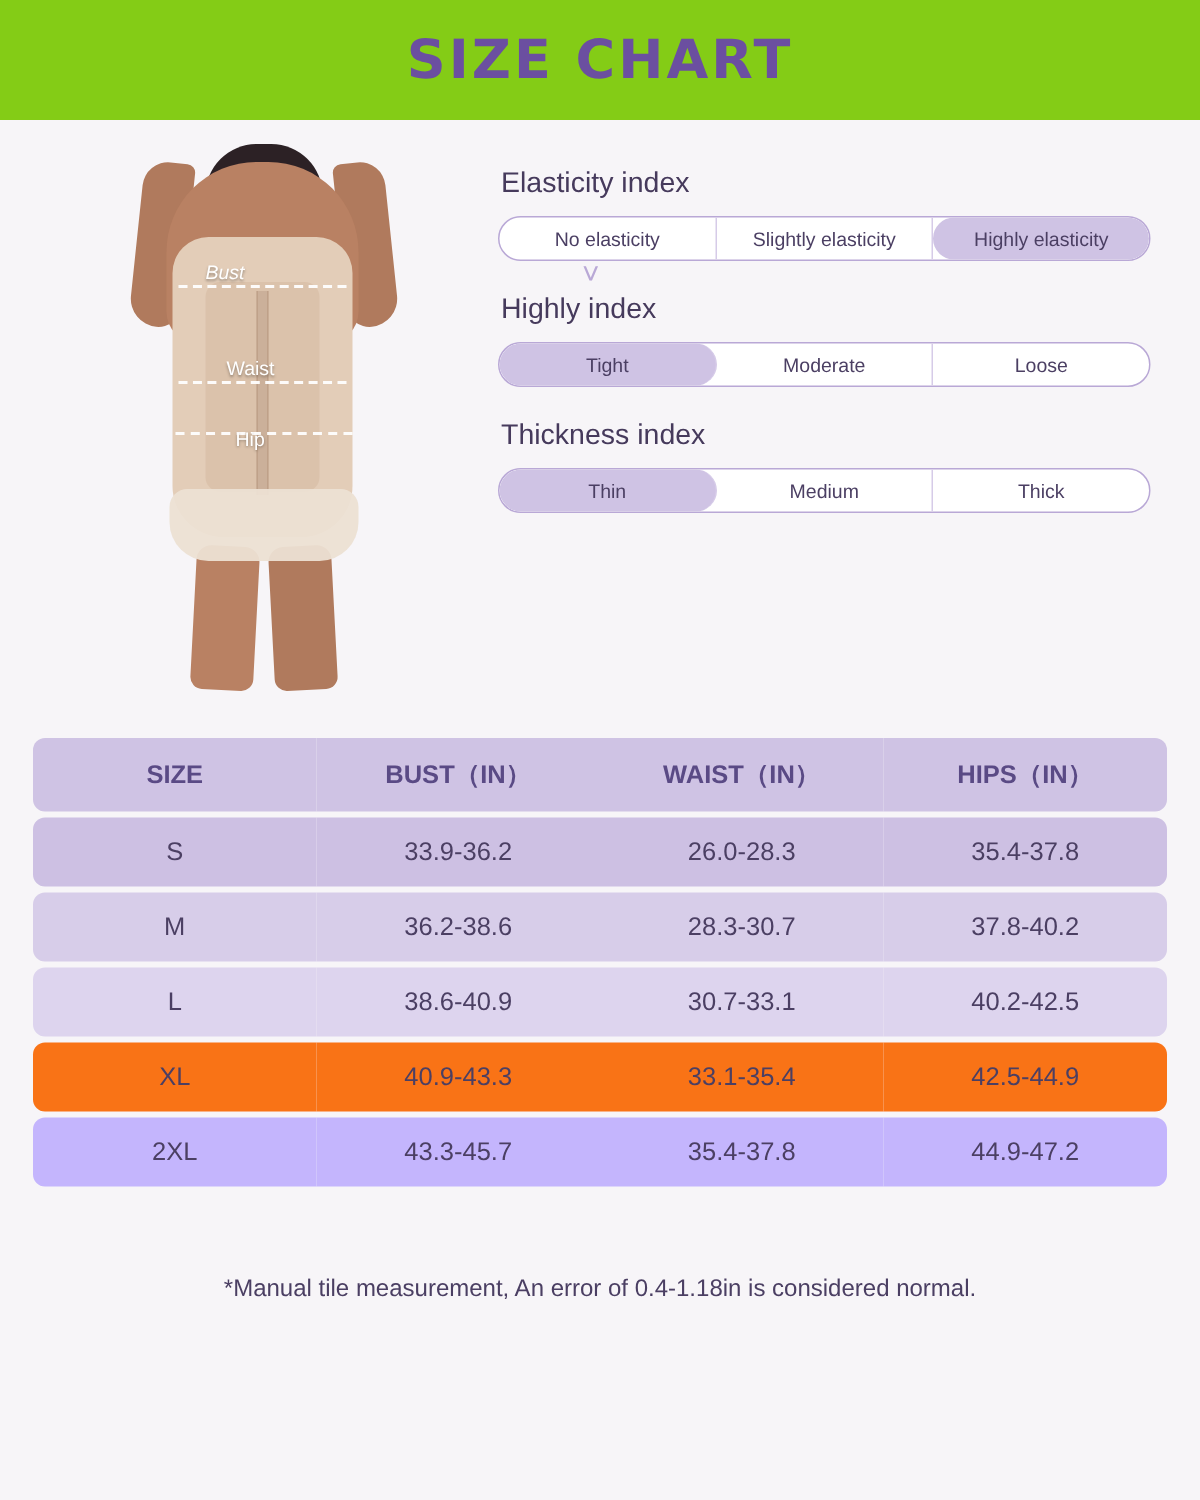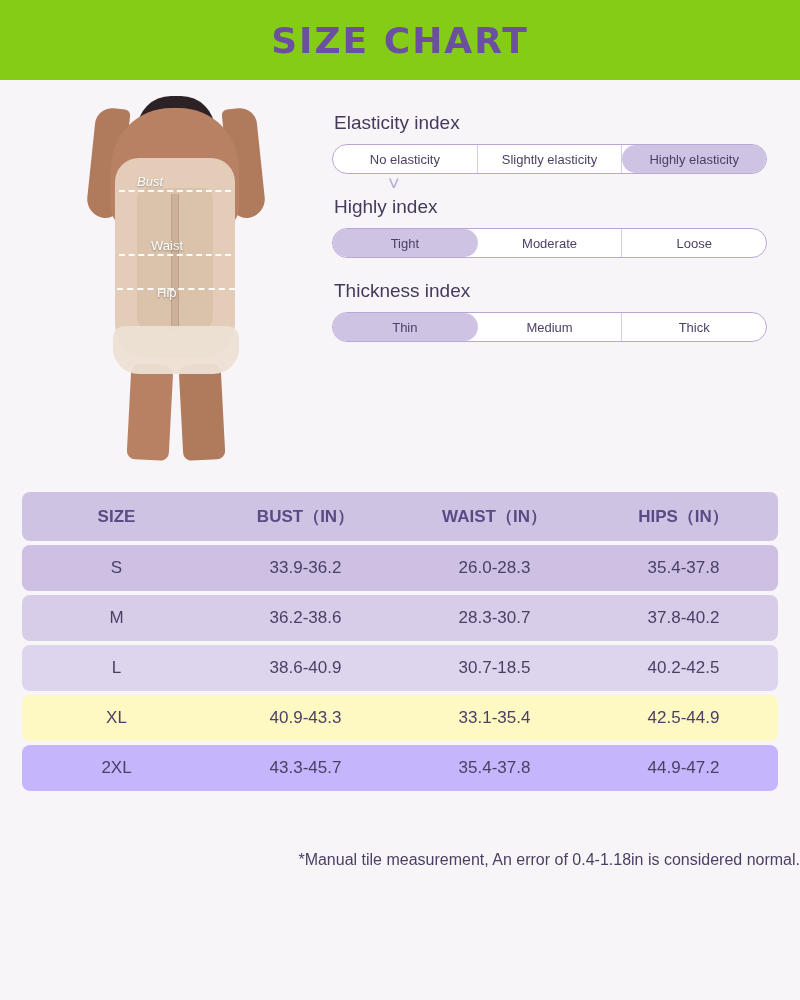--- a/index.html
+++ b/index.html
@@ -210,25 +210,25 @@
     font-size: 17px;
     color: #4b3f63;
     padding: 13px 0;
     text-align: center;
   }
   tbody tr td:first-child { border-radius: 8px 0 0 8px; }
   tbody tr td:last-child { border-radius: 0 8px 8px 0; }
   tbody tr:nth-child(1) td { background: #cdc0e3; }
   tbody tr:nth-child(2) td { background: #d7cde9; }
   tbody tr:nth-child(3) td { background: #ddd4ee; }
-  tbody tr:nth-child(4) td { background: #fef9c3; }
+  tbody tr:nth-child(4) td { background: #f97316; }
   tbody tr:nth-child(5) td { background: #c4b5fd; }
 
   .footnote {
-    text-align: right;
+    text-align: center;
     font-size: 16px;
     color: #4b3f63;
     margin-top: 56px;
   }
 </style>
 </head>
 <body>
 
 <div class="header">
   <div class="header-title">SIZE CHART</div>
@@ -313,21 +313,21 @@
       </tr>
       <tr>
         <td>M</td>
         <td>36.2-38.6</td>
         <td>28.3-30.7</td>
         <td>37.8-40.2</td>
       </tr>
       <tr>
         <td>L</td>
         <td>38.6-40.9</td>
-        <td>30.7-18.5</td>
+        <td>30.7-33.1</td>
         <td>40.2-42.5</td>
       </tr>
       <tr>
         <td>XL</td>
         <td>40.9-43.3</td>
         <td>33.1-35.4</td>
         <td>42.5-44.9</td>
       </tr>
       <tr>
         <td>2XL</td>

